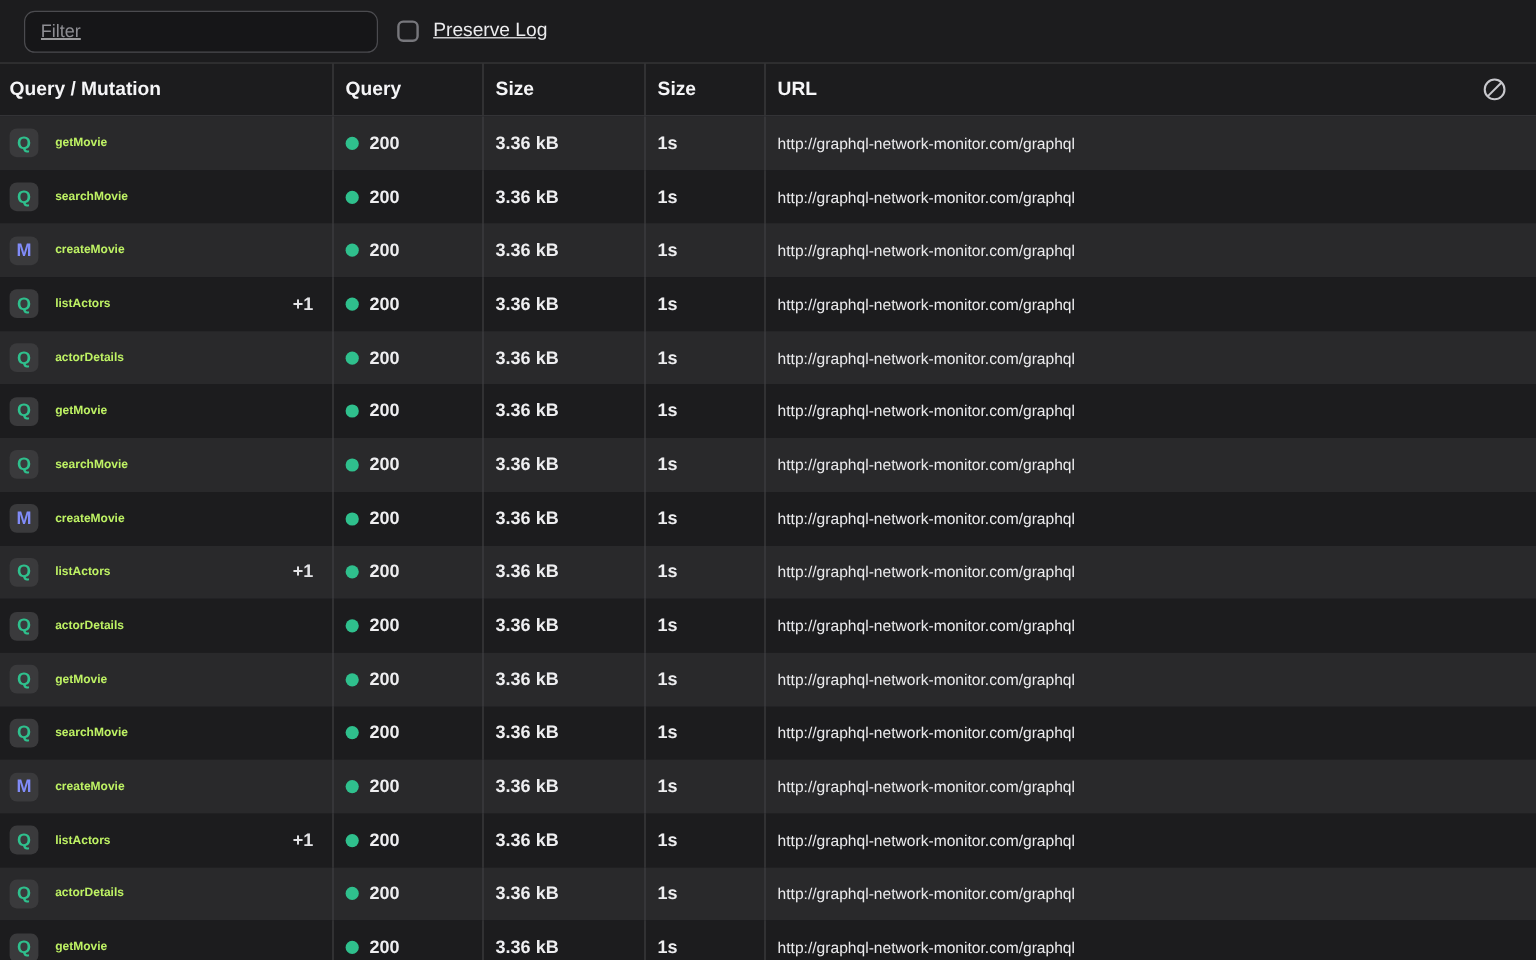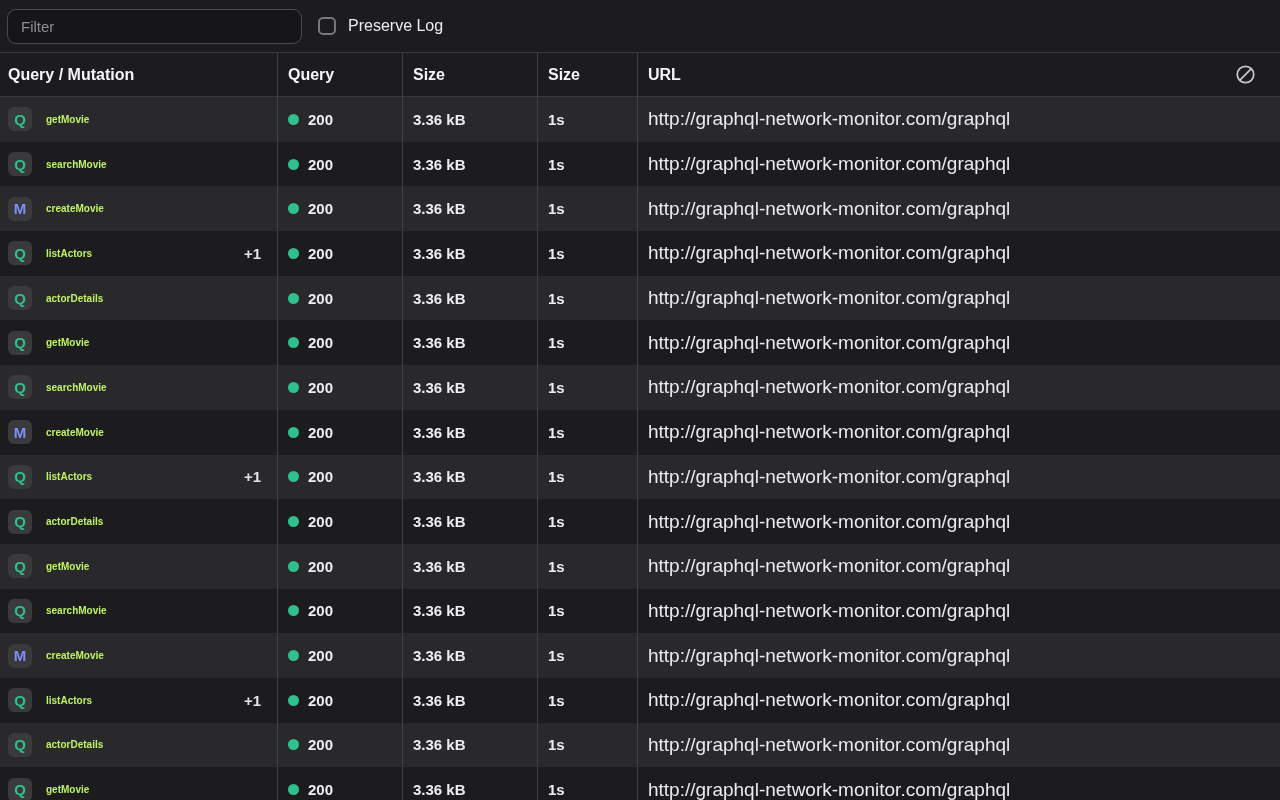--- a/index.html
+++ b/index.html
@@ -8,21 +8,22 @@
     background: #1c1c1e;
     font-family: "Liberation Sans", sans-serif;
     color: #f2f2f4;
   }
 
   
   .toolbar {
     height: 52px;
     display: flex;
     align-items: center;
-    padding: 0 7px;
+    padding: 0 20px;
+    text-decoration: underline;
   }
   .filter-input {
     width: 295px;
     height: 35px;
     background: #161618;
     border: 1px solid #4b4b4f;
     border-radius: 9px;
     color: #f2f2f4;
     font-size: 15px;
     font-family: "Liberation Sans", sans-serif;
@@ -112,21 +113,21 @@
   .op-extra { margin-left: auto; font-weight: 700; font-size: 15px; color: #e3e3e6; }
 
   .status-dot {
     width: 11px;
     height: 11px;
     border-radius: 50%;
     margin-right: 9px;
     flex: none;
   }
   .value-text { font-size: 15px; color: #eeeef0; font-weight: bold; }
-  .url-text { font-size: 19px; color: #ebebed; }
+  .url-text { font-size: 13px; color: #ebebed; }
 </style>
 </head>
 <body>
 
 <div class="toolbar">
   <input class="filter-input" type="text" placeholder="Filter" style="">
   <div class="preserve-wrap">
     <input type="checkbox" class="checkbox" style="">
     <span class="preserve-label">Preserve Log</span>
   </div>

